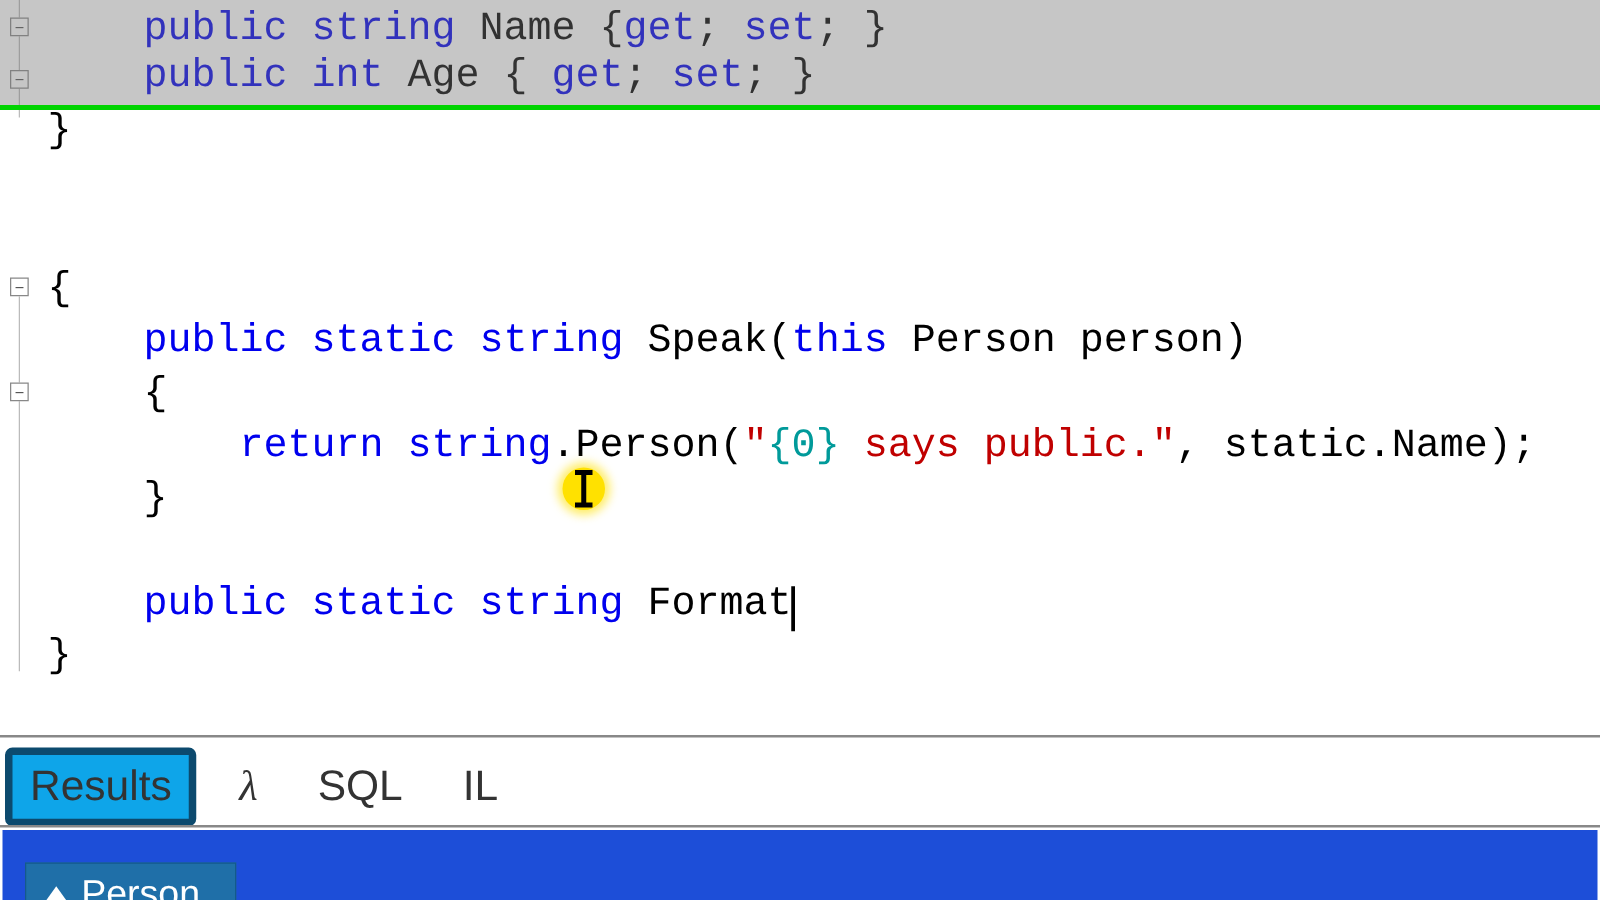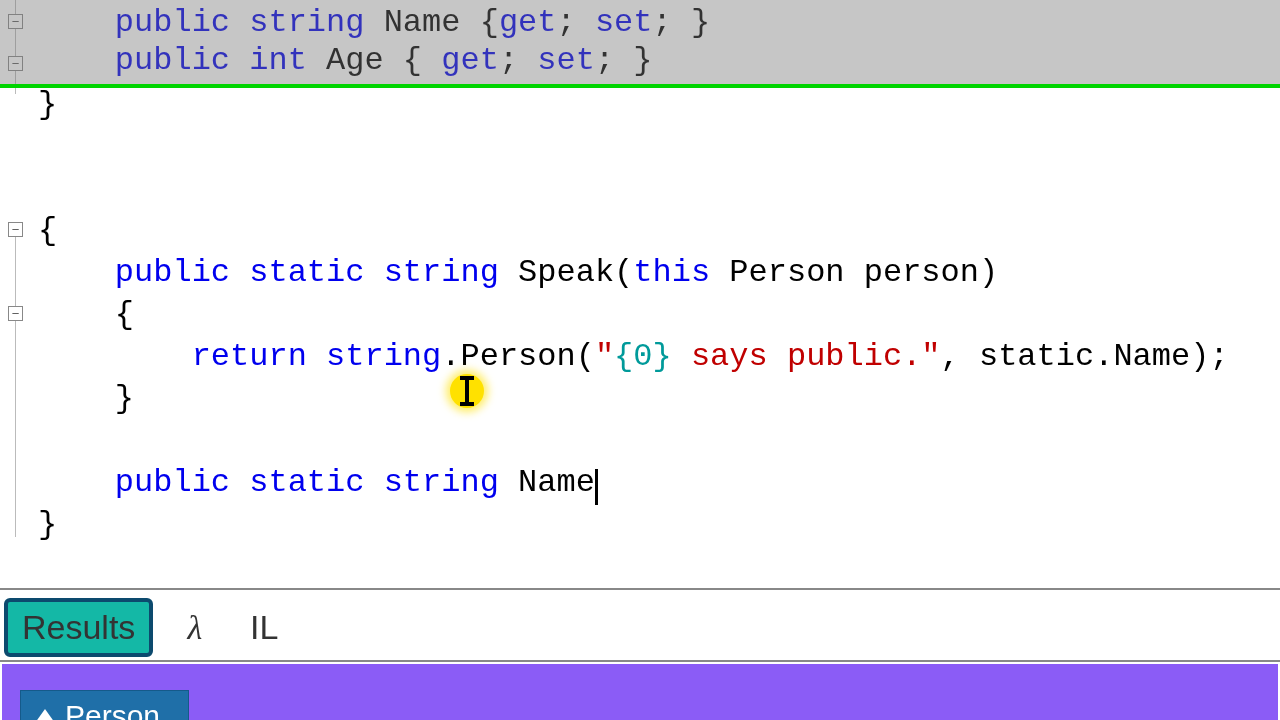--- a/index.html
+++ b/index.html
@@ -150,43 +150,43 @@
     gap: 20px;
     font-size: 34px;
     font-family: "Segoe UI", Arial, sans-serif;
   }
   .tab {
     padding: 6px 14px;
     color: #333333;
     cursor: pointer;
   }
   .tab.active {
-    border: 4px solid #0c4a6e;
+    border: 6px solid #0c4a6e;
     border-radius: 6px;
-    background: #14b8a6;
+    background: #0ea5e9;
   }
   .lambda-tab {
     font-family: "Times New Roman", serif;
     font-style: italic;
   }
   .results-line {
     position: absolute;
     top: 660px;
     left: 0;
     right: 0;
     height: 2px;
     background: #888888;
   }
   .results-panel {
     position: absolute;
     top: 664px;
     left: 2px;
     right: 2px;
     bottom: 0;
-    background: #8b5cf6;
+    background: #1d4ed8;
     overflow: hidden;
   }
   .result-header {
     position: absolute;
     top: 26px;
     left: 18px;
     background: #1f6fa8;
     color: #ffffff;
     font-family: "Segoe UI", Arial, sans-serif;
     font-size: 30px;
@@ -245,33 +245,34 @@
       
       <div class="code-line" style="top:252px;">    <span class="kw">public</span> <span class="kw">static</span> <span class="type">string</span><span> Speak(</span><span class="kw">this</span><span> Person person)</span></div>
       
       <div class="code-line" style="top:294px;">    <span>{</span></div>
       
       <div class="code-line" style="top:336px;">        <span class="kw">return</span> <span class="type">string</span><span>.Person(</span><span class="str">"</span><span class="fmt">{0}</span><span class="str"> says public.</span><span class="str">"</span><span>, static.Name);</span></div>
       
       <div class="code-line" style="top:378px;">    <span>}</span></div>
       
       
-      <div class="code-line" style="top:462px;">    <span class="kw">public</span> <span class="kw">static</span> <span class="type">string</span><span> Name</span><span class="text-cursor"></span></div>
+      <div class="code-line" style="top:462px;">    <span class="kw">public</span> <span class="kw">static</span> <span class="type">string</span><span> Format</span><span class="text-cursor"></span></div>
       
       <div class="code-line" style="top:504px;"><span>}</span></div>
 
       <div class="mouse-marker" style="top:374px; left:418px;"><div class="bot"></div></div>
     </div>
   </div>
 
   <div class="bottom-border"></div>
 
   <div class="tabs-row">
     <div class="tab active">Results</div>
     <div class="tab lambda-tab">λ</div>
+    <div class="tab">SQL</div>
     <div class="tab">IL</div>
   </div>
 
   <div class="results-line"></div>
 
   <div class="results-panel">
     <div class="result-header">
       <div class="tri"></div>
       <span>Person</span>
     </div>

